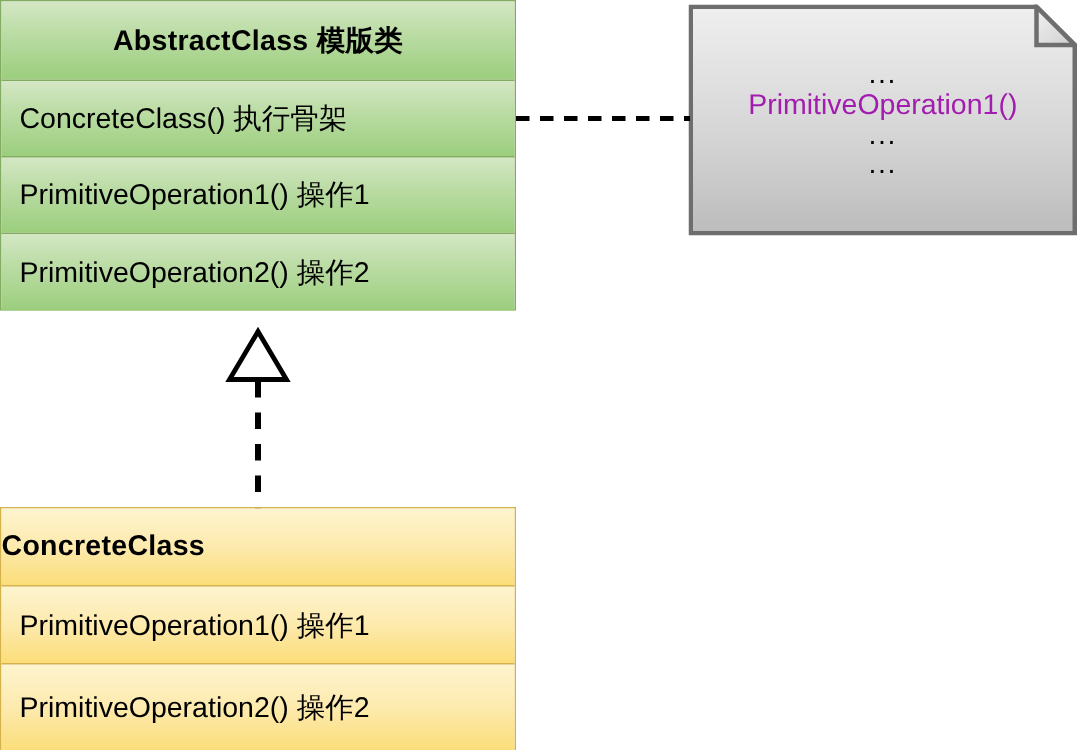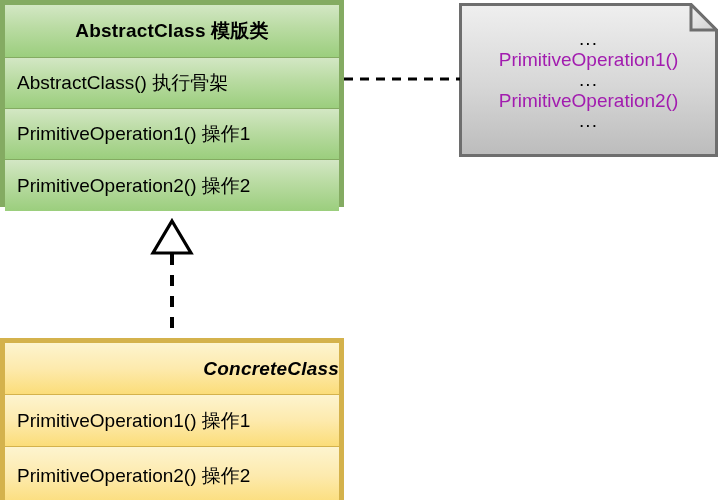--- a/index.html
+++ b/index.html
@@ -19,21 +19,21 @@
     position: absolute;
     left: 0; top: 0;
     width: 722px;
     height: 500px;
   }
 
   
   .uml-class {
     position: absolute;
     box-sizing: border-box;
-    border: 5px solid #ec4899;
+    border: 1px solid #ec4899;
   }
   .uml-row {
     box-sizing: border-box;
     width: 100%;
     display: flex;
     align-items: center;
     position: relative;
   }
   .uml-row + .uml-row {
     border-top: 1px solid #82a85f;
@@ -73,22 +73,21 @@
     height: 164px;
     border-color: #d4b24c;
   }
   #concrete-class .uml-row + .uml-row { border-top-color: #d4b24c; }
 
   .row-yellow {
     background: linear-gradient(to bottom, #fdf4cf 0%, #fdeaad 50%, #fbdd79 100%);
   }
   #concrete-class .row-title {
     height: 51px;
-    justify-content: flex-end;
-    font-style: italic;
+    justify-content: flex-start;
   }
   #concrete-class .row-member {
     height: 52px;
     padding-left: 12px;
   }
   #concrete-class .row-member-last {
     height: 59px;
     padding-left: 12px;
   }
 
@@ -172,21 +171,21 @@
 </head>
 <body>
 
 <div class="canvas">
 
   <div class="uml-class" id="abstract-class">
     <div class="uml-row row-green row-title">
       <span class="class-title">AbstractClass 模版类</span>
     </div>
     <div class="uml-row row-green row-member">
-      <span class="member-text">AbstractClass() 执行骨架</span>
+      <span class="member-text">ConcreteClass() 执行骨架</span>
     </div>
     <div class="uml-row row-green row-member">
       <span class="member-text">PrimitiveOperation1()  操作1</span>
     </div>
     <div class="uml-row row-green row-member-last">
       <span class="member-text">PrimitiveOperation2()  操作2</span>
     </div>
   </div>
 
   <div id="note-box">
@@ -202,21 +201,20 @@
           <stop offset="100%" stop-color="#cfcfcf"></stop>
         </linearGradient>
       </defs>
       <path d="M1.5,1.5 H232 L257.5,27 V152.5 H1.5 Z" fill="url(#noteGrad)" stroke="#6e6e6e" stroke-width="3"></path>
       <path d="M232,1.5 L257.5,27 H232 Z" fill="url(#foldGrad)" stroke="#6e6e6e" stroke-width="3" stroke-linejoin="miter"></path>
     </svg>
     <div id="note-text">
       <span class="note-ellipsis">...</span>
       <span class="note-line">PrimitiveOperation1()</span>
       <span class="note-ellipsis">...</span>
-      <span class="note-line">PrimitiveOperation2()</span>
       <span class="note-ellipsis">...</span>
     </div>
   </div>
 
   <svg id="connector-note" viewBox="0 0 116 12">
     <line x1="0" y1="6" x2="116" y2="6" stroke="#000000" stroke-width="3.2" stroke-dasharray="9 7" stroke-linecap="butt"></line>
   </svg>
 
   <svg id="connector-inherit" viewBox="0 0 64 136">
     <polygon points="32,17 51,49 13,49" fill="#ffffff" stroke="#000000" stroke-width="3.2" stroke-linejoin="miter"></polygon>

